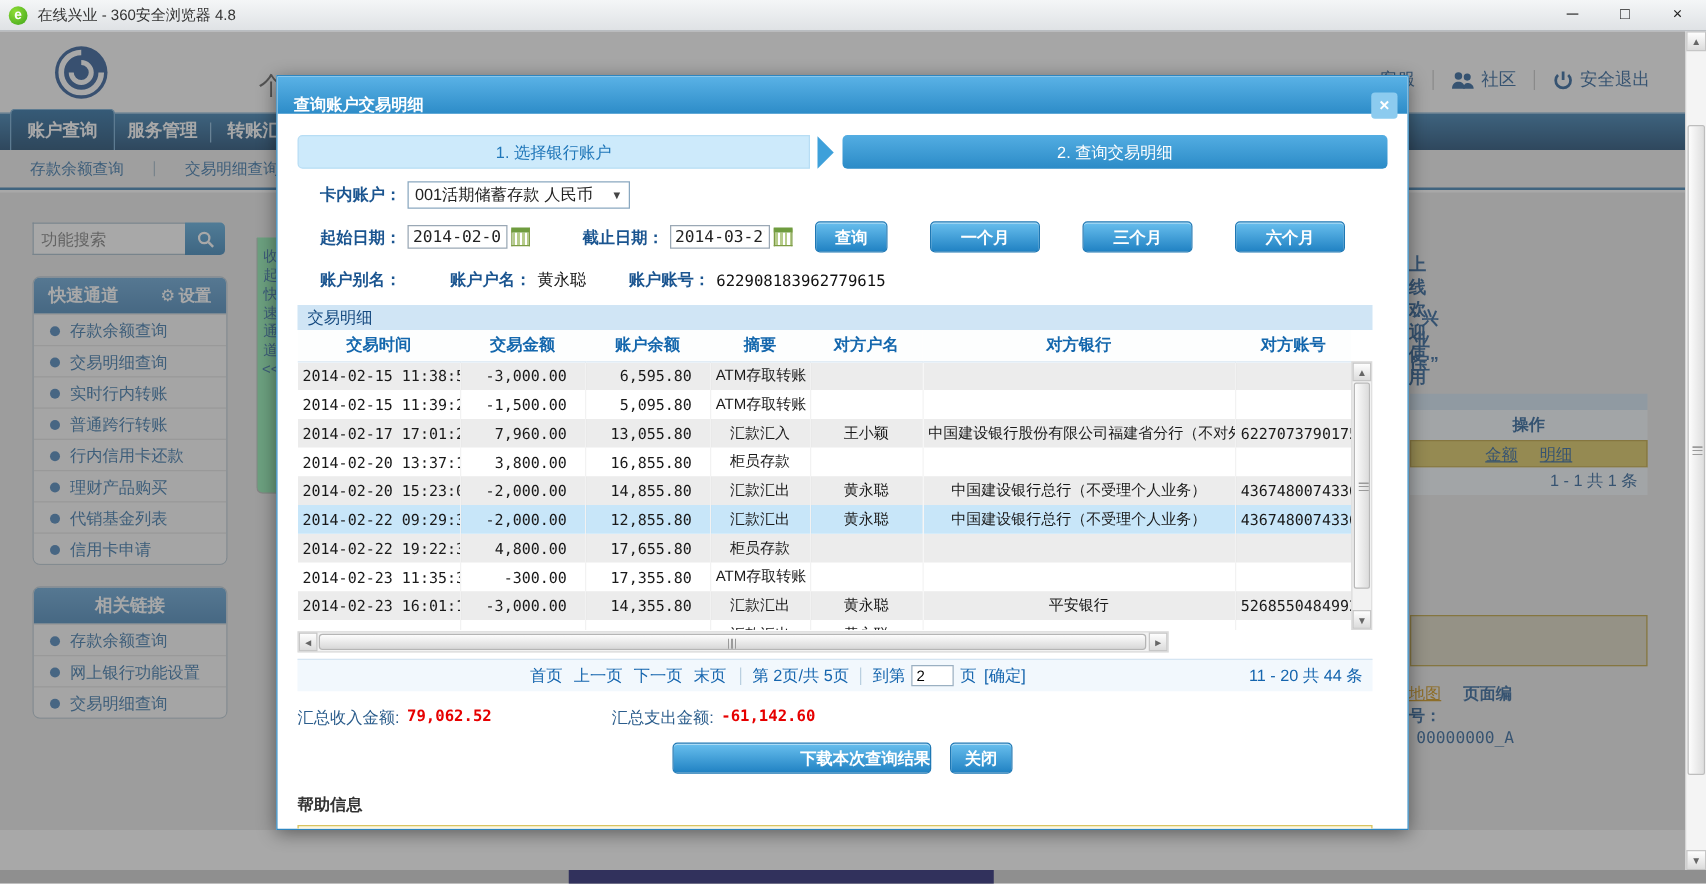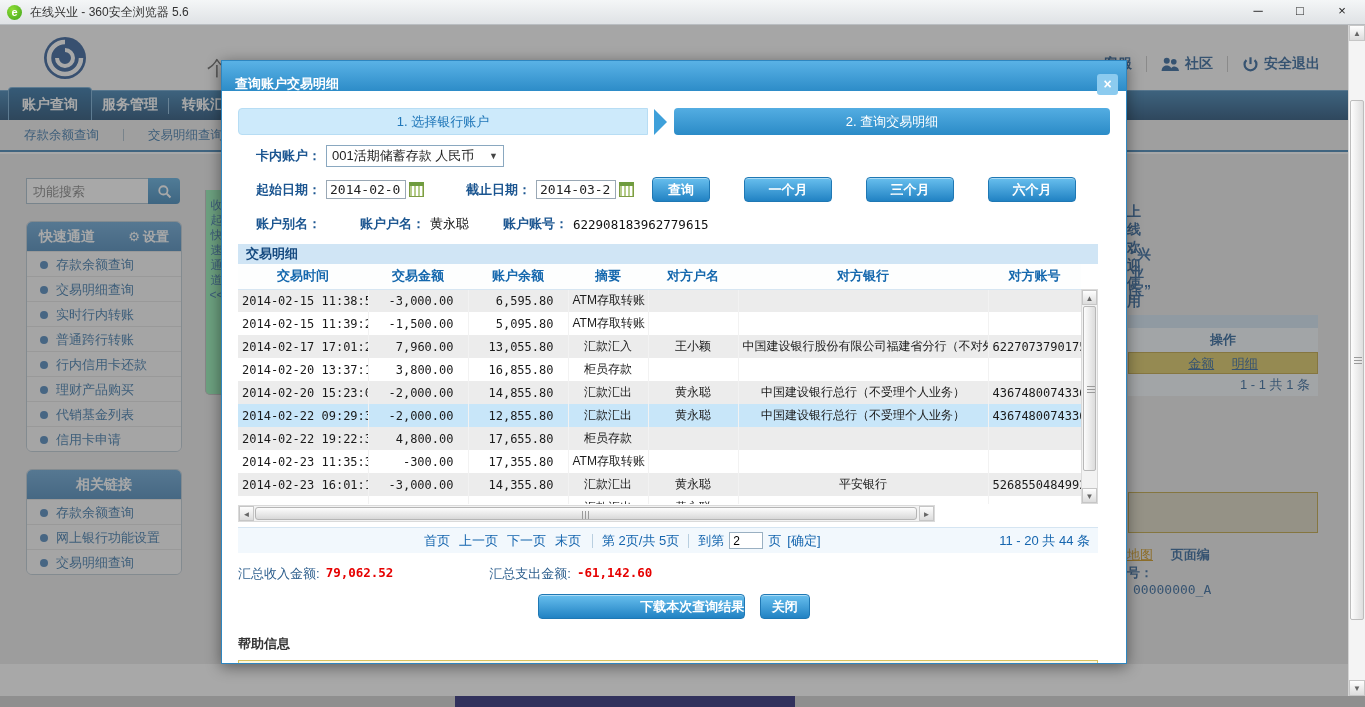--- a/index.html
+++ b/index.html
@@ -14,21 +14,21 @@
   .win-controls { margin-left:auto; display:flex; }
   .win-btn { width:38px; height:20px; text-align:center; line-height:18px; font-size:13px; color:#222; margin-right:4px; cursor:default; }
 
   
   .bg-header { position:absolute; top:25px; left:0; width:1348px; height:65px; background:#fbfbfb; }
   .logo { position:absolute; left:42px; top:10px; display:flex; align-items:center; }
   .logo-text { margin-left:10px; }
   .logo-title { font-size:27px; font-weight:bold; color:#1e4f8f; letter-spacing:2px; line-height:28px; }
   .logo-sub { font-size:9px; font-weight:bold; color:#2a6ba3; letter-spacing:5px; }
   .hdr-frag { position:absolute; left:207px; top:30px; font-size:20px; color:#555; }
-  .hdr-links { position:absolute; right:28px; top:30px; display:flex; align-items:center; font-size:14px; font-weight:bold; color:#1b5590; }
+  .hdr-links { position:absolute; right:28px; top:30px; display:flex; align-items:center; font-size:14px; font-weight:normal; color:#1b5590; }
   .hdr-links .item { display:flex; align-items:center; gap:5px; }
   .hdr-sep { width:1px; height:16px; background:#c2c2c2; margin:0 14px; }
 
   .bg-nav { position:absolute; top:90px; left:0; width:1348px; height:30px; background:linear-gradient(#2a74aa,#0c3d69); border-top:1px solid #5d9bc9; }
   .nav-tab-active { position:absolute; left:8px; top:-4px; width:84px; height:34px; background:linear-gradient(#1a639c,#0a3a63); border:1px solid #69a5d0; border-bottom:none; border-radius:4px 4px 0 0; color:#fff; font-weight:bold; font-size:14px; text-align:center; line-height:32px; }
   .nav-tab { position:absolute; top:5px; color:#fff; font-weight:bold; font-size:14px; }
   .nav-tab.t2 { left:102px; } .nav-tab.t3 { left:182px; }
   .nav-tab-sep { position:absolute; top:7px; left:168px; width:1px; height:16px; background:#7fb2d8; }
 
   .bg-subnav { position:absolute; top:120px; left:0; width:1348px; height:32px; background:#ececec; border-bottom:2px solid #2f77ad; display:flex; align-items:center; font-size:12.5px; color:#2a6ba3; }
@@ -110,21 +110,21 @@
   .date-input { width:80px; height:19px; border:1px solid #9aa8b5; padding:0 3px; font-size:13px; color:#222; font-family:"DejaVu Sans Mono",monospace; }
   .cal-icon { display:inline-block; width:15px; height:15px; margin-left:3px; border:1px solid #7d9c44; border-top:4px solid #6f9c3f; background:repeating-linear-gradient(90deg,#b6cc8a 0 2px,#fff 2px 4px); cursor:pointer; }
   .gap-l { margin-left:42px; }
   .btn { display:inline-block; border:1px solid #1f78b4; border-radius:4px; background:linear-gradient(#68bfee,#2182c3); color:#fff; font-weight:bold; font-size:13px; height:25px; line-height:23px; text-align:center; cursor:pointer; box-shadow:inset 0 1px 0 rgba(255,255,255,.45); }
   .query-btn { width:58px; margin-left:18px; }
   .range-btn { width:88px; margin-left:34px; }
   .acct-row { margin-top:13px; }
   .acct-val { color:#111; margin-right:34px; }
   .acct-num { font-family:"DejaVu Sans Mono",monospace; font-size:12.5px; }
 
-  .section-bar { margin:11px 16px 0; width:860px; height:20px; line-height:20px; background:#d0e5f5; color:#14497f; font-weight:bold; font-size:13px; padding-left:8px; }
+  .section-bar { margin:11px 16px 0; width:860px; height:20px; line-height:20px; background:#d0e5f5; color:#14497f; font-weight:normal; font-size:13px; padding-left:8px; }
   .table-wrap { position:relative; margin:0 16px; width:860px; height:240px; overflow:hidden; background:#fff; }
   table.tx { border-collapse:collapse; width:843px; table-layout:fixed; }
   .tx thead th { height:25px; font-size:13px; font-weight:bold; color:#1467ad; background:#fdfefe; border-bottom:1px solid #d7e6f2; white-space:nowrap; }
   .tx td { height:23px; font-size:12px; color:#1a1a1a; border-right:1px solid rgba(0,0,0,0.05); padding:0 4px; white-space:nowrap; overflow:hidden; }
   .tx tr.odd  { background:#ececec; }
   .tx tr.even { background:#fff; }
   .tx tr.sel  { background:#c8e6f9; }
   .c-time { text-align:center; font-family:"DejaVu Sans Mono",monospace; font-size:11.5px; }
   .c-amt,.c-bal { text-align:right; padding-right:14px !important; font-family:"DejaVu Sans Mono",monospace; font-size:11.5px; }
   .c-sum,.c-name,.c-bank { text-align:center; }
@@ -161,21 +161,21 @@
   a { text-decoration:none; }
   .u { text-decoration:underline; }
 </style>
 </head>
 <body>
 
 <div class="stage">
 
   <div class="titlebar">
     <div class="e-icon">e</div>
-    <div class="win-title">在线兴业 - 360安全浏览器 5.6</div>
+    <div class="win-title">在线兴业 - 360安全浏览器 4.8</div>
     <div class="win-controls">
       <div class="win-btn">─</div>
       <div class="win-btn">□</div>
       <div class="win-btn">×</div>
     </div>
   </div>
 
   <div class="bg-header">
     <div class="logo">
       <svg width="46" height="46" viewBox="0 0 46 46">

